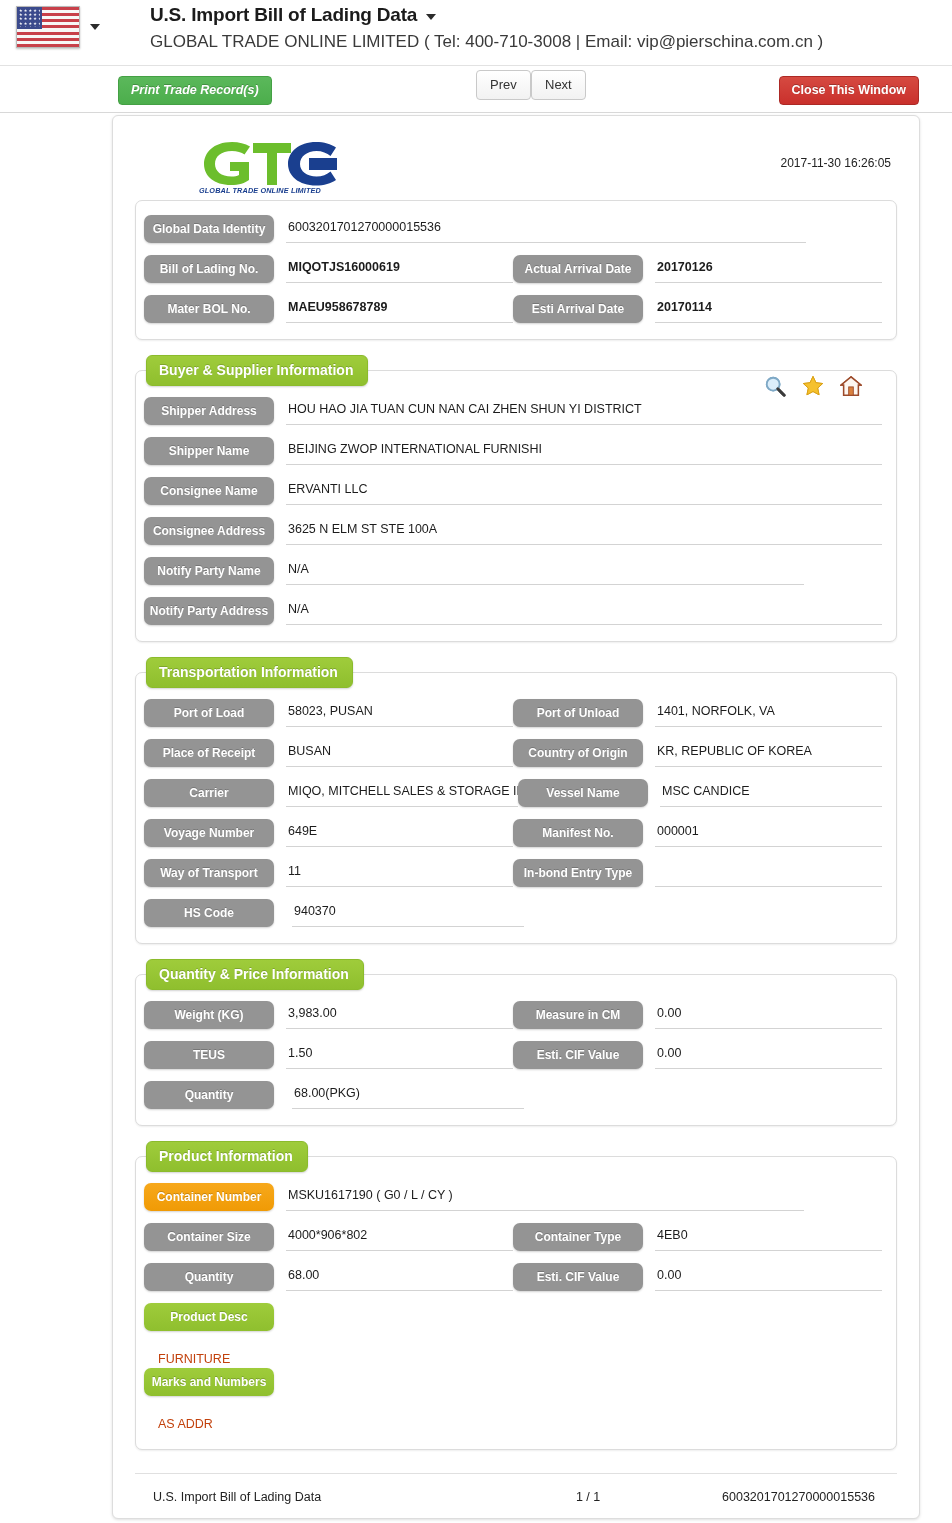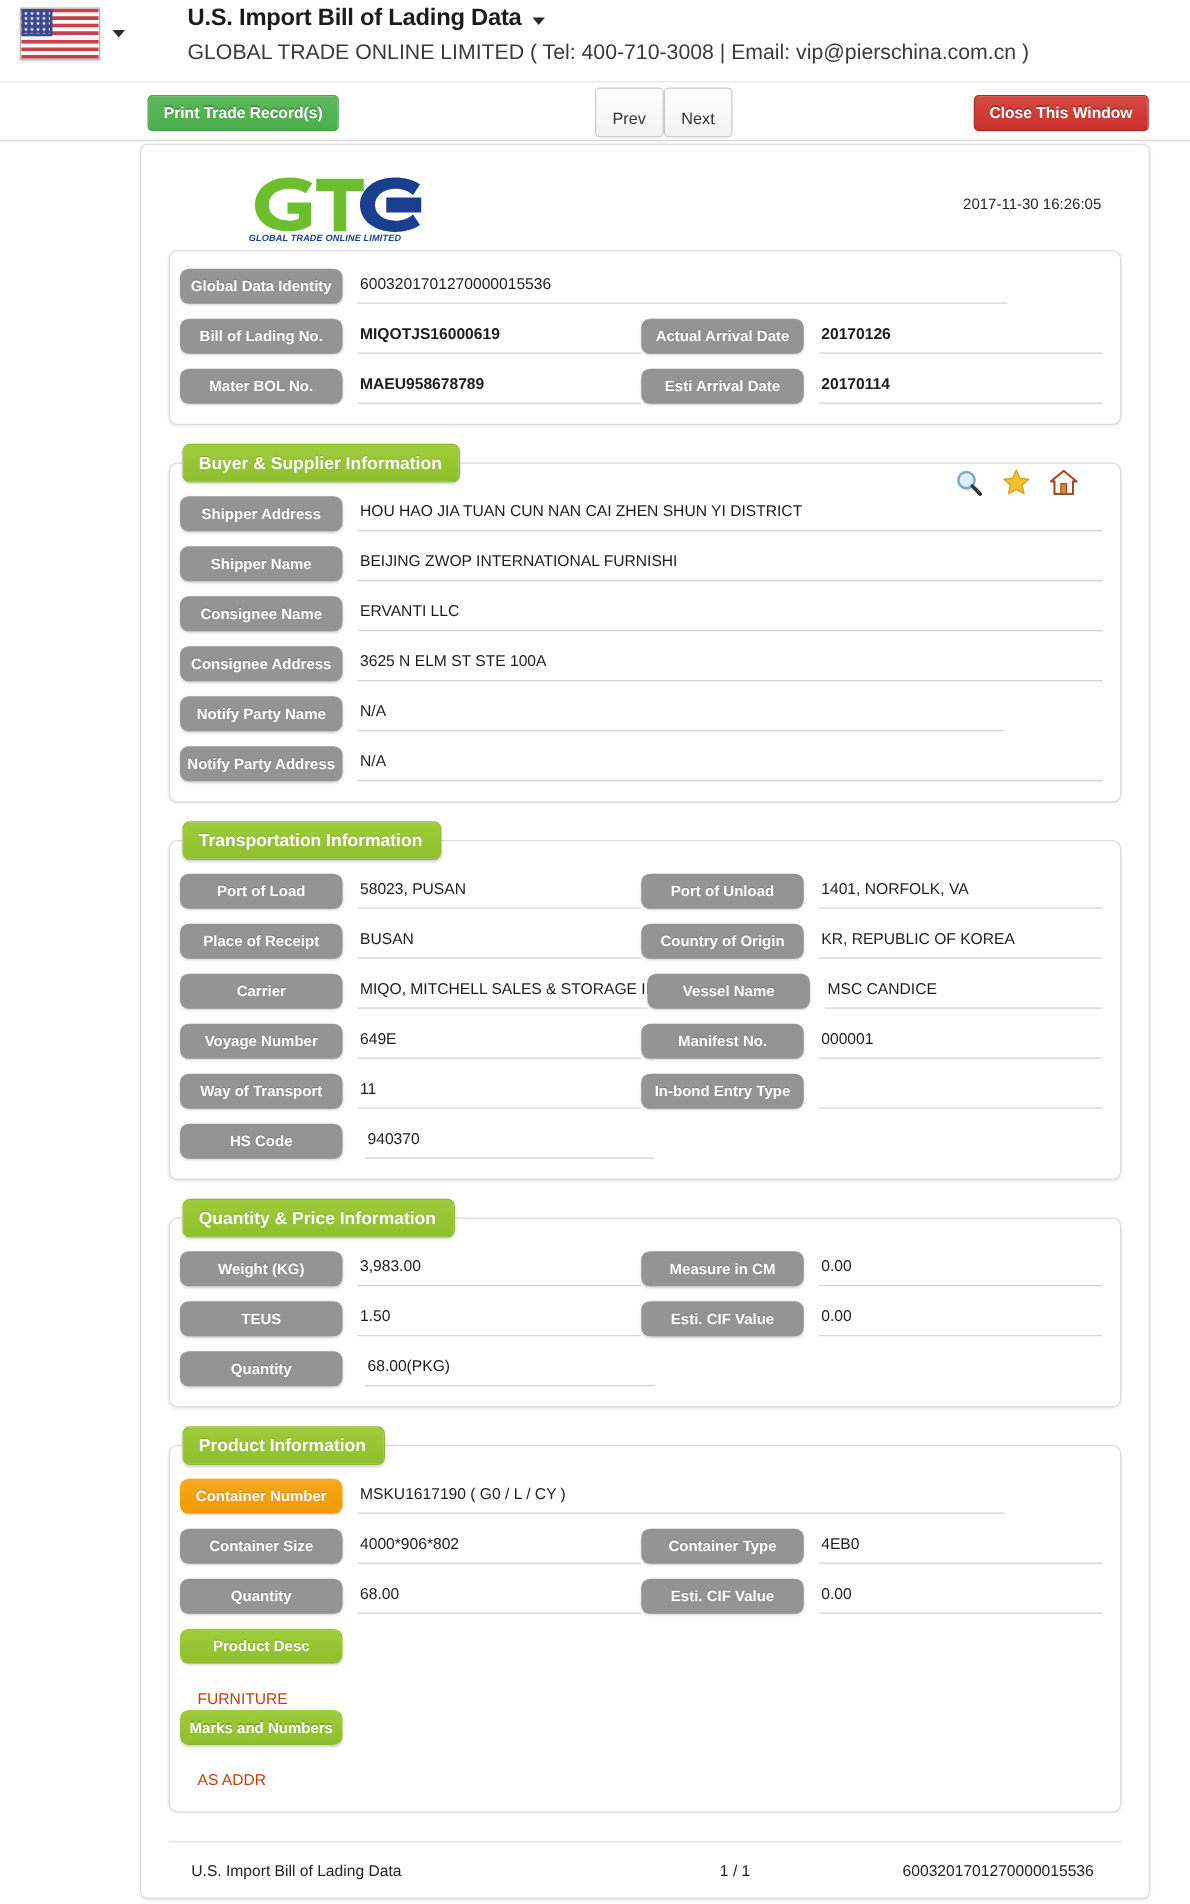--- a/index.html
+++ b/index.html
@@ -68,26 +68,27 @@
     background: #ffffff;
     border-bottom: 1px solid #d8d8d8;
   }
   .btn-print {
     position:absolute; left: 118px; top: 10px;
     background: linear-gradient(to bottom,#5bb85b,#4cae4c);
     border:1px solid #44a044; border-radius:4px;
     color:#fff; font-size:12.5px; font-weight:bold;
     padding: 6px 12px 7px; cursor:pointer;
     text-shadow:0 -1px 0 rgba(0,0,0,.22);
+    font-style:italic;
   }
   .btn-nav {
     position:absolute; top: 4px;
     background: linear-gradient(to bottom,#ffffff,#f2f2f2);
     border:1px solid #c9c9c9; border-radius:4px;
-    color:#333; font-size:13px; padding:16px 13px 7px; cursor:pointer;
+    color:#333; font-size:13px; padding:6px 13px 7px; cursor:pointer;
   }
   .btn-prev { left: 476px; }
   .btn-next { left: 531px; }
   .btn-close {
     position:absolute; right: 33px; top: 10px;
     background: linear-gradient(to bottom,#d64a41,#c9302c);
     border:1px solid #ac2925; border-radius:4px;
     color:#fff; font-size:12.5px; font-weight:bold; padding:6px 12px 7px; cursor:pointer;
     text-shadow:0 -1px 0 rgba(0,0,0,.25);
   }
@@ -99,21 +100,21 @@
     background:#fff;
     border:1px solid #dddddd;
     border-radius: 6px;
     box-shadow: 0 1px 3px rgba(0,0,0,.13);
     padding: 12px 22px 0 22px;
   }
 
   .sheet-top { position:relative; height: 72px; }
   .logo { position:absolute; left:58px; top:8px; width:150px; height:58px; }
   .logo-date {
-    position:absolute; right: 16px; top: 28px;
+    position:absolute; right: 6px; top: 28px;
     font-size: 12px; color:#222;
   }
 
   
   .panel {
     position:relative;
     border:1px solid #dcdcdc; border-radius:7px;
     background:#fff;
     box-shadow: 0 1px 2px rgba(0,0,0,.07);
     margin: 0 0 30px 0;

